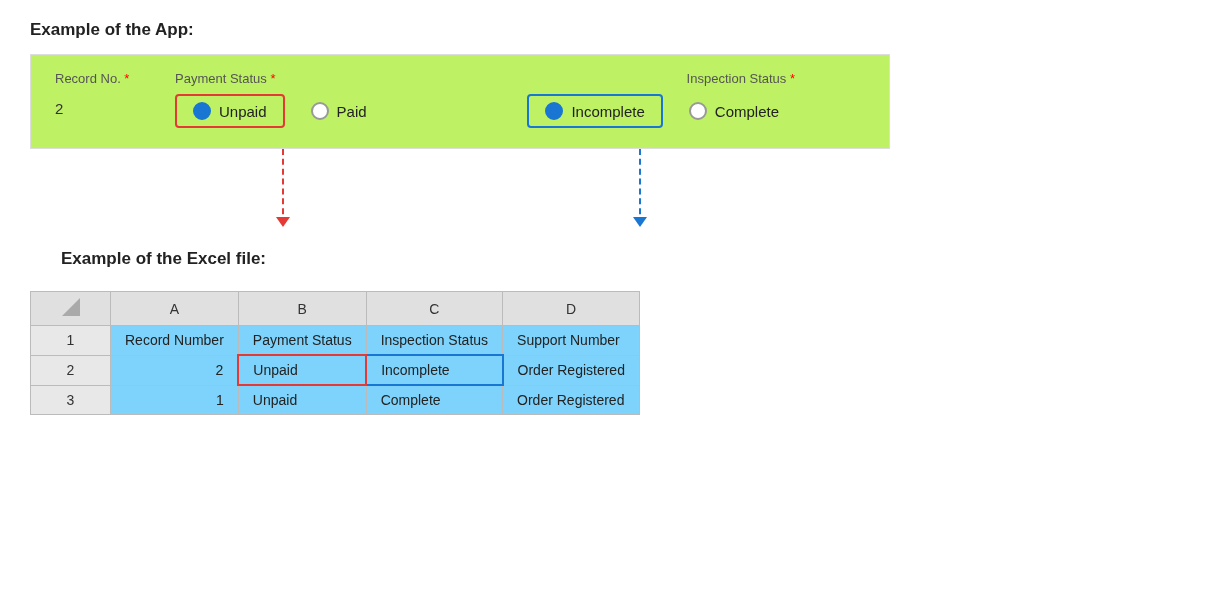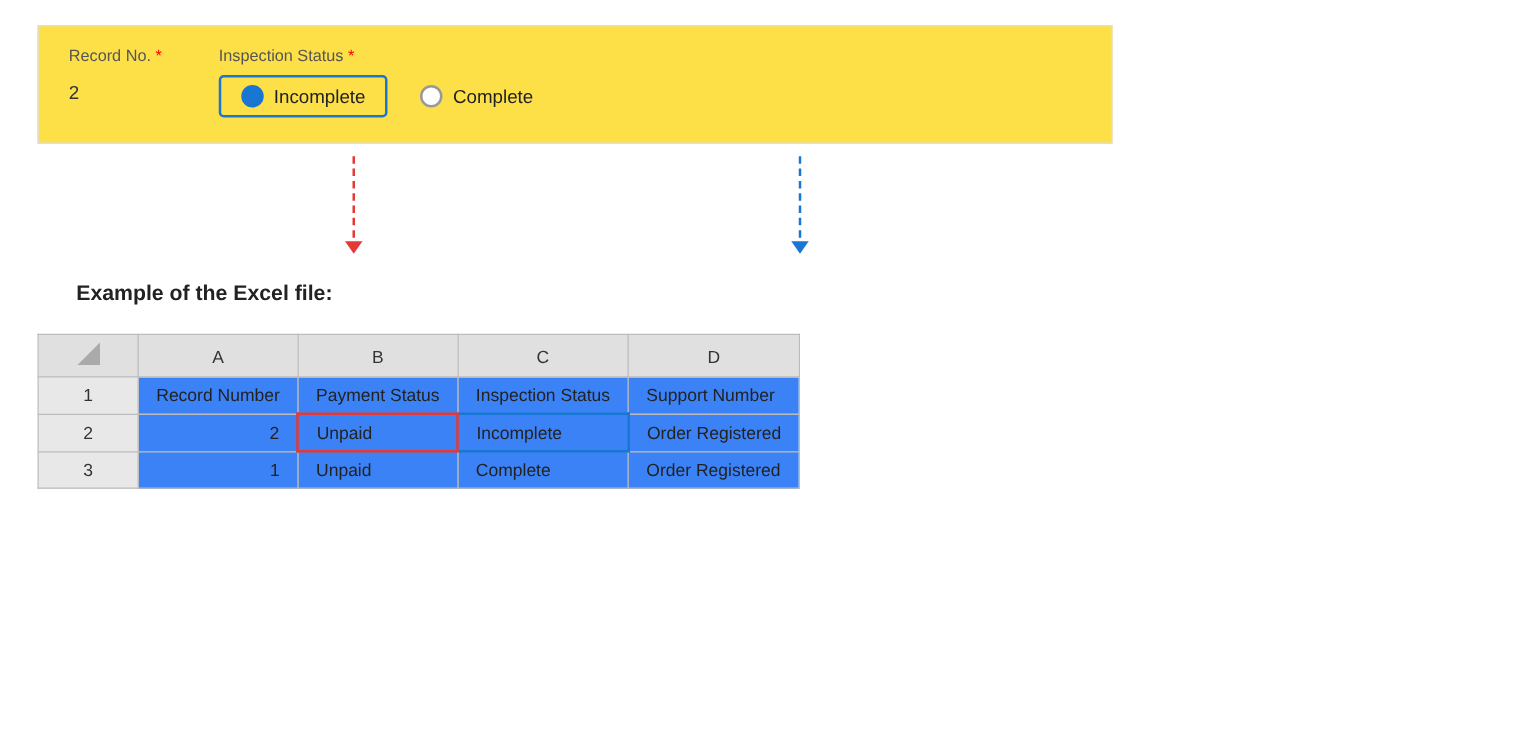--- a/index.html
+++ b/index.html
@@ -15,23 +15,22 @@
 
     .section-title {
       font-weight: bold;
       font-size: 17px;
       margin-bottom: 14px;
     }
 
     
     .app-example {
       border: 1px solid #ddd;
-      background: #fde047;
+      background: #bef264;
       padding: 16px 24px 20px 24px;
-      margin-bottom: 10px;
       display: inline-block;
       min-width: 860px;
     }
 
     .app-row {
       display: flex;
       align-items: flex-start;
       gap: 0;
     }
 
@@ -54,20 +53,21 @@
     .record-no-col {
       min-width: 120px;
     }
 
     .payment-col {
       min-width: 280px;
     }
 
     .inspection-col {
       min-width: 340px;
+      align-items: flex-end;
     }
 
     .record-value {
       font-size: 15px;
       color: #333;
       padding-top: 6px;
     }
 
     .radio-group {
       display: flex;
@@ -134,21 +134,21 @@
     table.excel {
       border-collapse: collapse;
       font-size: 14px;
     }
 
     table.excel th, table.excel td {
       border: 1px solid #bbb;
       padding: 6px 14px;
       min-width: 80px;
       text-align: left;
-      background: #3b82f6;
+      background: #7dd3fc;
     }
 
     table.excel thead tr th {
       background: #e0e0e0;
       text-align: center;
       font-weight: normal;
       color: #333;
     }
 
     table.excel tbody tr td.row-header {
@@ -235,33 +235,51 @@
       border-color: transparent transparent #aaa transparent;
       display: inline-block;
     }
   </style>
 </head>
 <body>
 
 <div class="diagram-container">
 
   
+  <div class="section-title">Example of the App:</div>
 
   
   <div class="app-section-wrap">
     <div class="app-example">
       <div class="app-row">
 
         <div class="app-field record-no-col">
           <div class="field-label">
             <span>Record No.</span><span class="required"> *</span>
           </div>
           <div class="record-value">2</div>
         </div>
 
+        <div class="app-field payment-col">
+          <div class="field-label">
+            <span>Payment Status</span><span class="required"> *</span>
+          </div>
+          <div class="radio-group">
+
+            <div class="radio-option selected-red">
+              <div class="radio-circle filled-blue"></div>
+              <span>Unpaid</span>
+            </div>
+
+            <div class="radio-option unselected">
+              <div class="radio-circle"></div>
+              <span>Paid</span>
+            </div>
+          </div>
+        </div>
 
         <div class="app-field inspection-col">
           <div class="field-label">
             <span>Inspection Status</span><span class="required"> *</span>
           </div>
           <div class="radio-group">
 
             <div class="radio-option selected-blue">
               <div class="radio-circle filled-blue"></div>
               <span>Incomplete</span>

